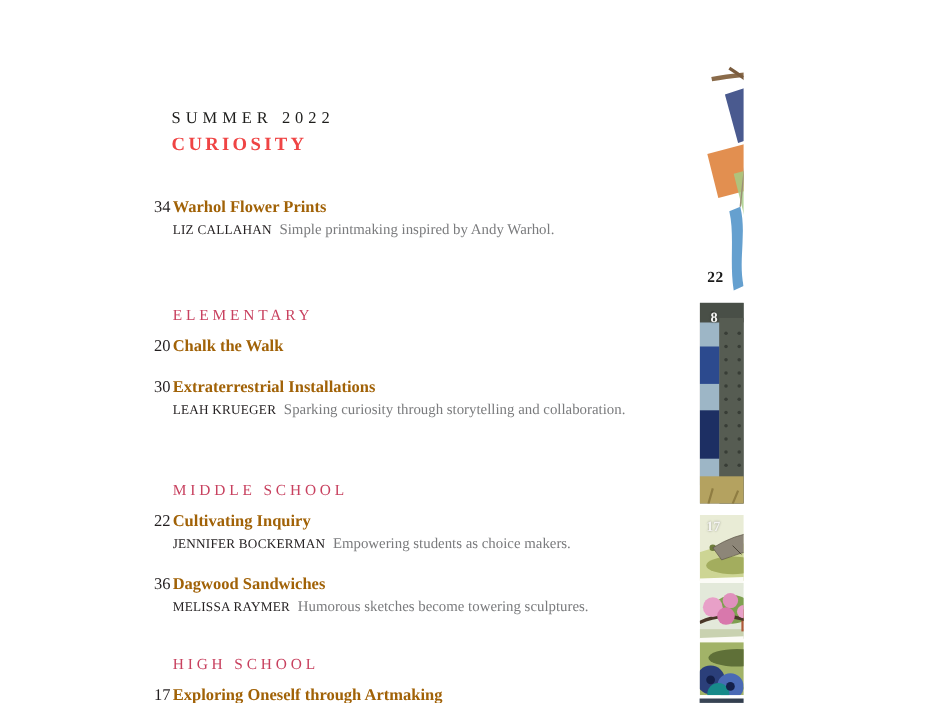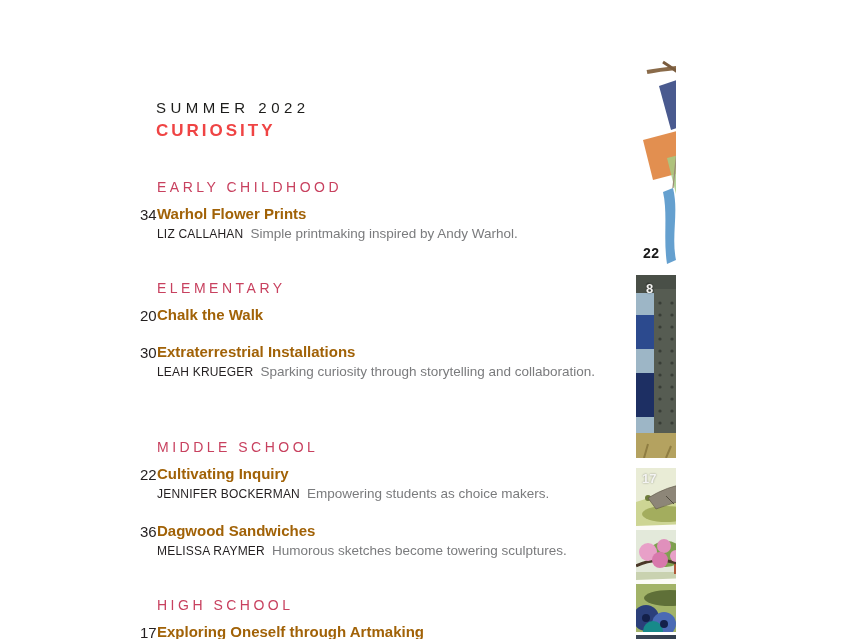--- a/index.html
+++ b/index.html
@@ -1,17 +1,17 @@
 <!DOCTYPE html>
 <html><head>
 <meta charset="utf-8">
 <style>
   html,body{margin:0;padding:0;background:#fff;}
   .page{position:relative;width:676px;height:639px;overflow:hidden;background:#ffffff;
-        font-family:Liberation Sans, sans-serif;color:#231f20;}
+        font-family:Liberation Serif, serif;color:#231f20;}
 
   
   .masthead{position:absolute;left:156px;top:99px;}
   .issue{font-size:15px;letter-spacing:4.5px;font-weight:400;color:#1d1d1b;line-height:18px;}
   .theme{font-size:17px;letter-spacing:3px;font-weight:700;color:#ef4444;line-height:20px;margin-top:4px;}
 
   
   .toc-section{position:absolute;left:157px;width:480px;}
   .sec-early{top:179px;} .sec-elem{top:280px;} .sec-mid{top:439px;} .sec-high{top:597px;}
   .section-label{margin:0 0 9px 0;font-size:14px;font-weight:400;letter-spacing:3.5px;
@@ -39,21 +39,20 @@
 <body>
 
 <div class="page">
 
   <header class="masthead">
     <div class="issue">SUMMER 2022</div>
     <div class="theme">CURIOSITY</div>
   </header>
 
   <section class="toc-section sec-early">
-    <h2 class="section-label">EARLY CHILDHOOD</h2>
     <div class="entry">
       <span class="pageno">34</span>
       <h3 class="entry-title">Warhol Flower Prints</h3>
       <p class="entry-byline"><span class="author">LIZ CALLAHAN</span><span class="desc">Simple printmaking inspired by Andy Warhol.</span></p>
     </div>
   </section>
 
   <section class="toc-section sec-elem">
     <h2 class="section-label">ELEMENTARY</h2>
     <div class="entry">

